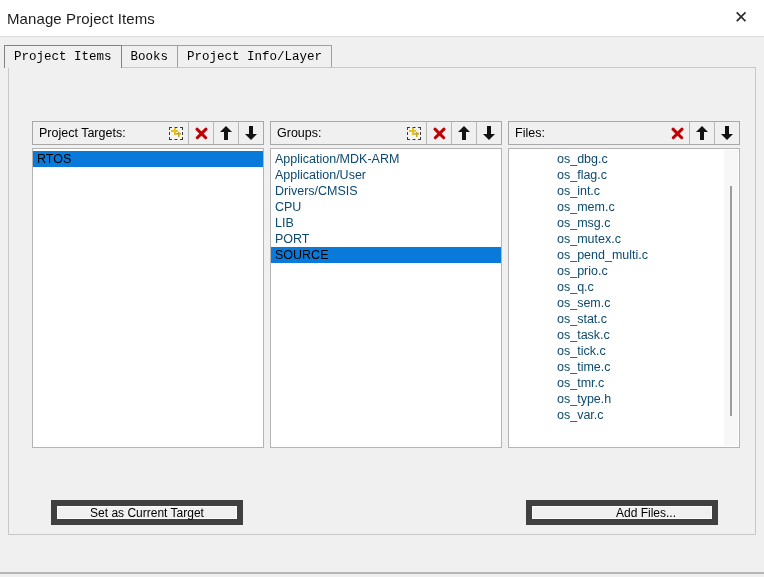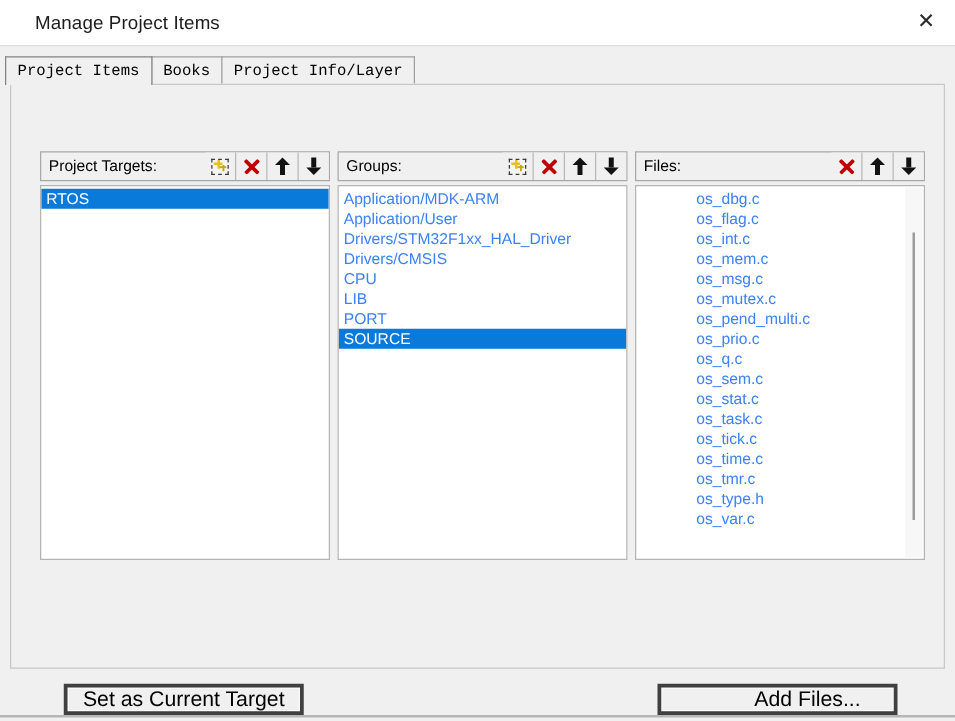--- a/index.html
+++ b/index.html
@@ -20,21 +20,21 @@
     position: absolute;
     left: 0; top: 0;
     width: 764px; height: 36px;
     background: #ffffff;
     display: flex;
     align-items: center;
   }
   .title-text {
     font-size: 15px;
     color: #1c1c1c;
-    margin-left: 28px;
+    margin-left: 7px;
     letter-spacing: .1px;
     white-space: nowrap;
   }
   .close-btn {
     position: absolute;
     right: 0; top: 0;
     width: 46px; height: 34px;
     display: flex;
     align-items: center;
     justify-content: center;
@@ -202,57 +202,56 @@
     border: 1px solid #b4b4b4;
     box-sizing: border-box;
     padding: 2px 0 0 0;
     overflow: hidden;
     position: relative;
   }
   .listrow {
     height: 16px;
     line-height: 16px;
     font-size: 12.5px;
-    color: #3b82f6;
+    color: #0c4a6e;
     padding-left: 4px;
     white-space: nowrap;
     overflow: hidden;
   }
   .listrow.selected {
     background: #0a7ada;
-    color: #ffffff;
+    color: #000000;
   }
   .listbox.with-scroll .listrow { padding-right: 16px; padding-left: 48px; }
 
   .vscroll {
     position: absolute;
     right: 1px; top: 1px;
     width: 14px; bottom: 1px;
     background: #f7f7f7;
   }
   .vscroll .thumb {
     position: absolute;
     left: 6px; top: 36px;
     width: 2px; height: 230px;
     background: #9c9c9c;
   }
 
   
   .btn {
     background: #f0f0f0;
-    border: 3px solid #404040;
+    border: 6px solid #404040;
     box-shadow: inset 0 0 0 1px #fbfbfb;
-    font-size: 17px;
+    font-size: 12px;
     color: #000;
     display: flex;
     align-items: center;
     justify-content: center;
     box-sizing: border-box;
     white-space: nowrap;
-    margin-top: 47px;
   }
   .btn-set {
     position: absolute;
     left: 51px; top: 463px;
     width: 192px; height: 25px;
   }
   .btn-add {
     position: absolute;
     left: 526px; top: 463px;
     width: 192px; height: 25px; padding-left: 48px;
@@ -339,21 +338,20 @@
             <span class="ico-arrow ico-down">
               <i class="head"></i>
               <i class="stem"></i>
             </span>
           </div>
       </div>
     </div>
     <div class="listbox">
       <div class="listrow">Application/MDK-ARM</div>
       <div class="listrow">Application/User</div>
-      <div class="listrow">Drivers/STM32F1xx_HAL_Driver</div>
       <div class="listrow">Drivers/CMSIS</div>
       <div class="listrow">CPU</div>
       <div class="listrow">LIB</div>
       <div class="listrow">PORT</div>
       <div class="listrow selected">SOURCE</div>
     </div>
   </div>
 
   <div class="col col-files">
     <div class="panel-head">

